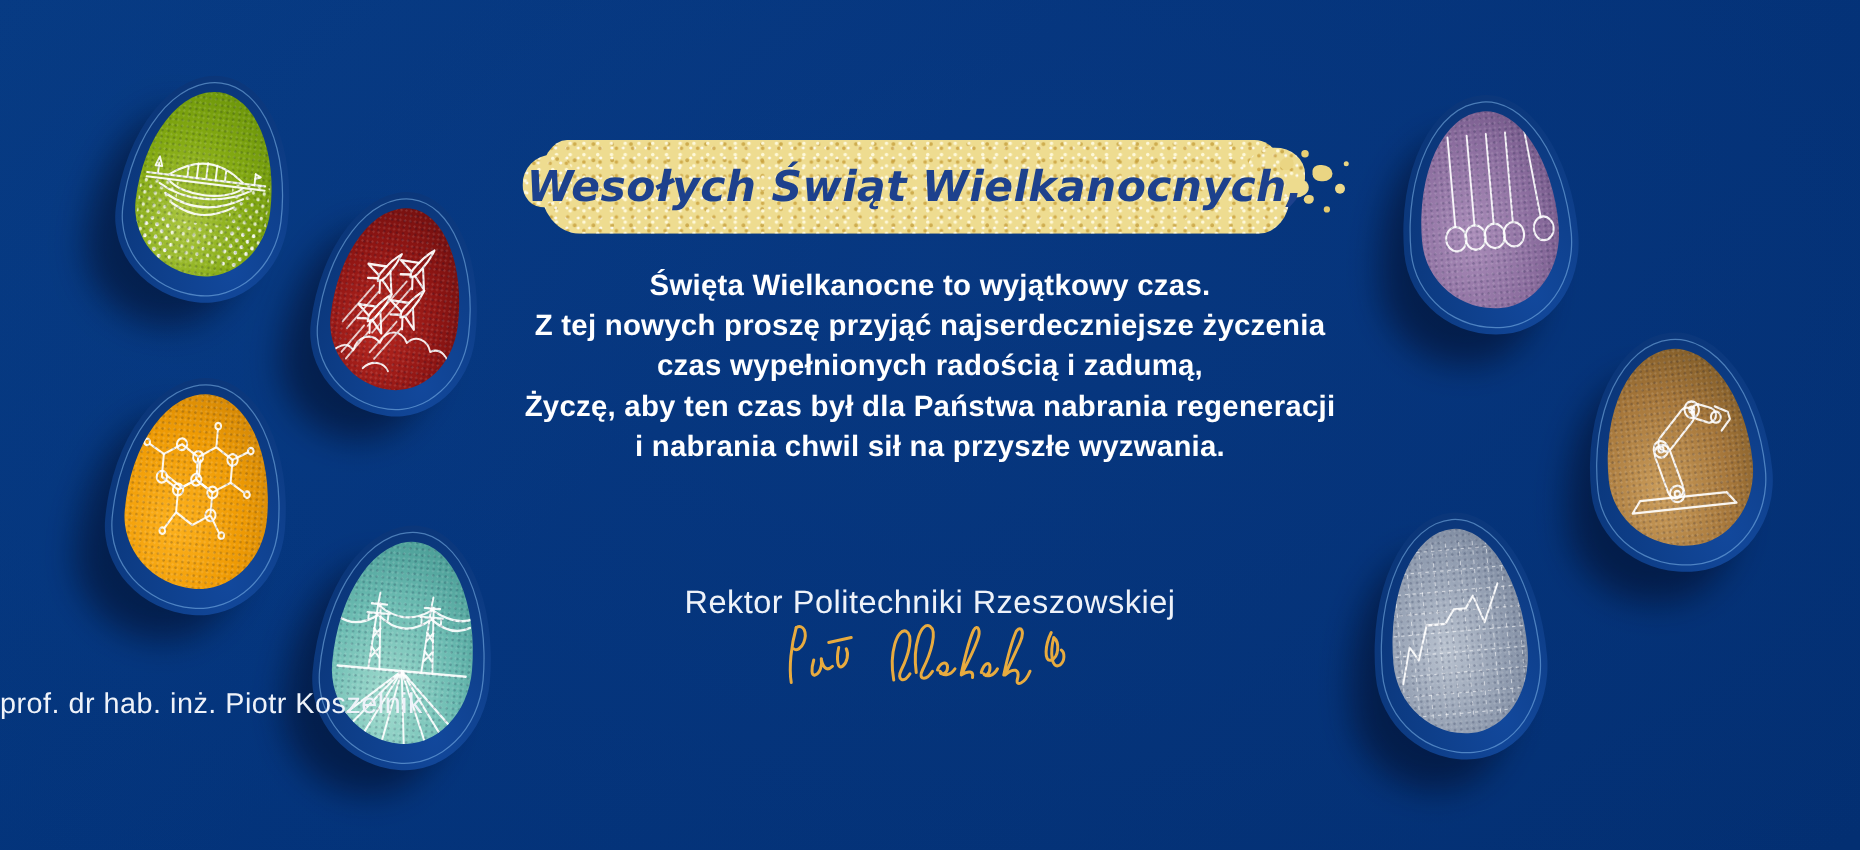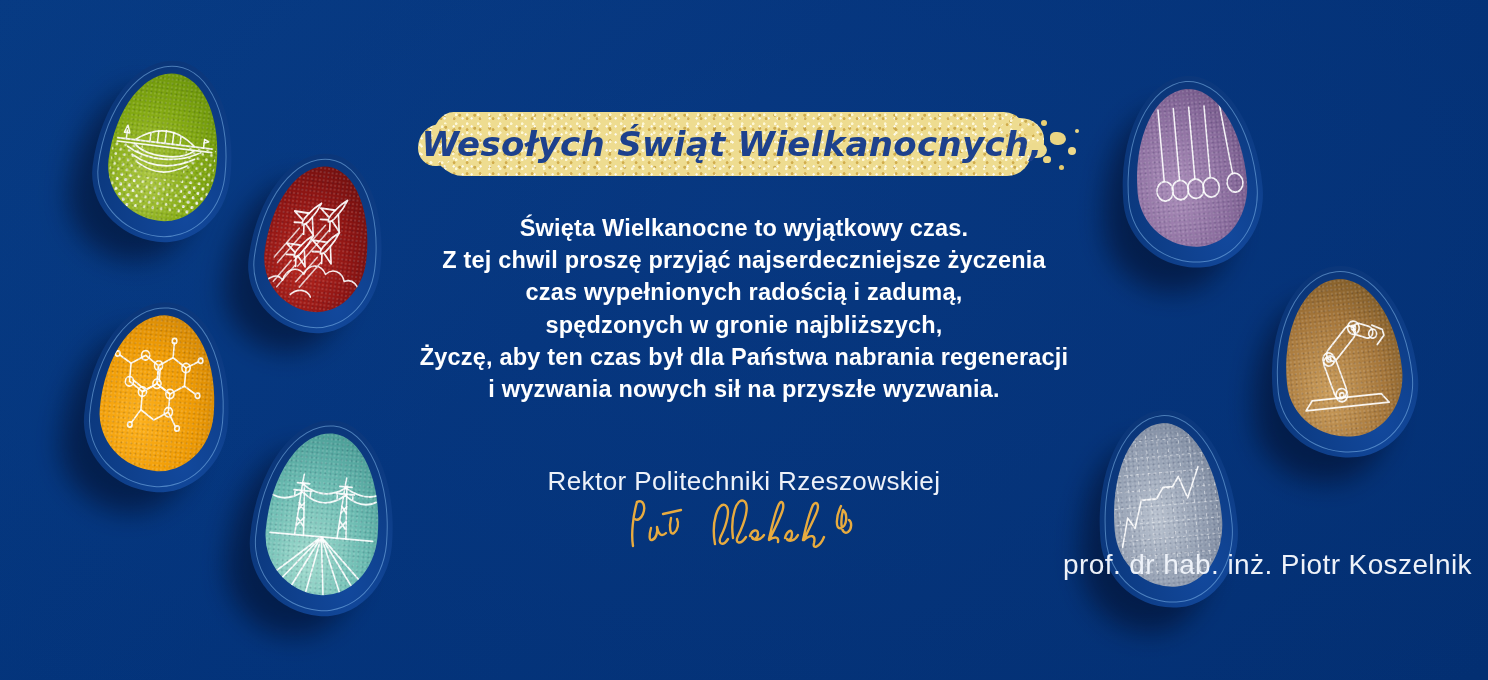--- a/index.html
+++ b/index.html
@@ -36,21 +36,21 @@
   .bg-red   {background:radial-gradient(95% 95% at 38% 68%, #b7261f 0%, #8f1513 50%, #5d0c0c 100%);}
   .bg-orange{background:radial-gradient(95% 95% at 35% 68%, #fdb11d 0%, #ef9b04 50%, #c07a07 100%);}
   .bg-teal  {background:radial-gradient(95% 95% at 40% 80%, #a2dccf 0%, #6cbcb2 52%, #3f938d 100%);}
   .bg-purple{background:radial-gradient(95% 95% at 36% 62%, #ab8eba 0%, #8a6c9d 52%, #5b4272 100%);}
   .bg-brown {background:radial-gradient(95% 95% at 35% 72%, #cb9d5b 0%, #a5763a 52%, #6e4f1f 100%);}
   .bg-gray  {background:radial-gradient(95% 95% at 40% 58%, #bac3d0 0%, #8d99ad 52%, #596780 100%);}
   .lineart{fill:none; stroke:rgba(255,255,255,.92); stroke-width:1.4; stroke-linecap:round; stroke-linejoin:round;}
 
   
   .banner{
-    position:absolute; left:432px; top:112px; width:600px; height:64px;
+    position:absolute; left:432px; top:112px; width:600px; height:75px;
     background-color:#eedc90;
     background-image:
       radial-gradient(circle at 20% 30%, rgba(255,250,220,.95) 1px, transparent 1.7px),
       radial-gradient(circle at 70% 60%, rgba(201,160,60,.8) 1px, transparent 1.8px),
       radial-gradient(circle at 40% 80%, rgba(255,255,255,.85) .8px, transparent 1.5px),
       radial-gradient(circle at 85% 25%, rgba(188,146,44,.65) 1.1px, transparent 1.9px);
     background-size:11px 9px,13px 11px,9px 8px,15px 13px;
     border-radius:26px 34px 30px 38px / 55% 70% 50% 62%;
     display:flex; align-items:center; justify-content:center;
   }
@@ -80,22 +80,22 @@
     position:absolute; left:0; right:0; top:212px; text-align:center;
     color:#ffffff; font-weight:bold; font-size:23.5px; line-height:32.2px;
     letter-spacing:.2px;
   }
   .signoff-role{
     position:absolute; left:0; right:0; top:466px; text-align:center;
     color:#eef2f9; font-weight:normal; font-size:26px; letter-spacing:.4px;
   }
   .signature{position:absolute; left:619px; top:492px; width:250px; height:64px;}
   .signoff-name{
-    position:absolute; left:0; right:16px; top:549px; text-align:right;
-    color:#eef2f9; font-weight:normal; font-size:28px; letter-spacing:.4px;
+    position:absolute; left:0; right:16px; top:549px; text-align:left;
+    color:#eef2f9; font-weight:normal; font-size:23px; letter-spacing:.4px;
   }
 </style>
 </head>
 <body>
 
 <div class="card">
 
   <div class="egg" style="left:95px;top:60px;width:138px;height:182px;--tilt:7deg">
     <div class="egg-shadow eggshape"></div>
     <div class="egg-frame eggshape">
@@ -337,25 +337,24 @@
   <span class="splat s2"></span>
   <span class="splat s3"></span>
   <span class="splat s4"></span>
   <span class="splat s5"></span>
   <span class="splat s6"></span>
   <span class="splat s7"></span>
   <span class="splat s8"></span>
 
   <div class="message">
     <div>Święta Wielkanocne to wyjątkowy czas.</div>
-    <div>Z tej chwil proszę przyjąć najserdeczniejsze życzenia</div>
+    <div>Z tej nowych proszę przyjąć najserdeczniejsze życzenia</div>
     <div>czas wypełnionych radością i zadumą,</div>
-    <div>spędzonych w gronie najbliższych,</div>
     <div>Życzę, aby ten czas był dla Państwa nabrania regeneracji</div>
-    <div>i wyzwania nowych sił na przyszłe wyzwania.</div>
+    <div>i nabrania chwil sił na przyszłe wyzwania.</div>
   </div>
 
   <div class="signoff-role">Rektor Politechniki Rzeszowskiej</div>
 
   <svg class="signature" viewBox="0 0 250 64" fill="none" stroke="#e8ab3f" stroke-width="2.4" stroke-linecap="round" stroke-linejoin="round">
     <path d="M18 10 C14 24 12 42 14 54"></path>
     <path d="M18 10 C24 7 27 14 24 22 C22 27 18 29 16 27"></path>
     <path d="M32 36 C30 43 30 49 33 48 C37 47 39 40 38 35 C39 41 42 46 47 41"></path>
     <path d="M52 26 C50 35 51 44 55 41 C59 38 60 31 58 27"></path>
     <path d="M44 22 L62 18"></path>

